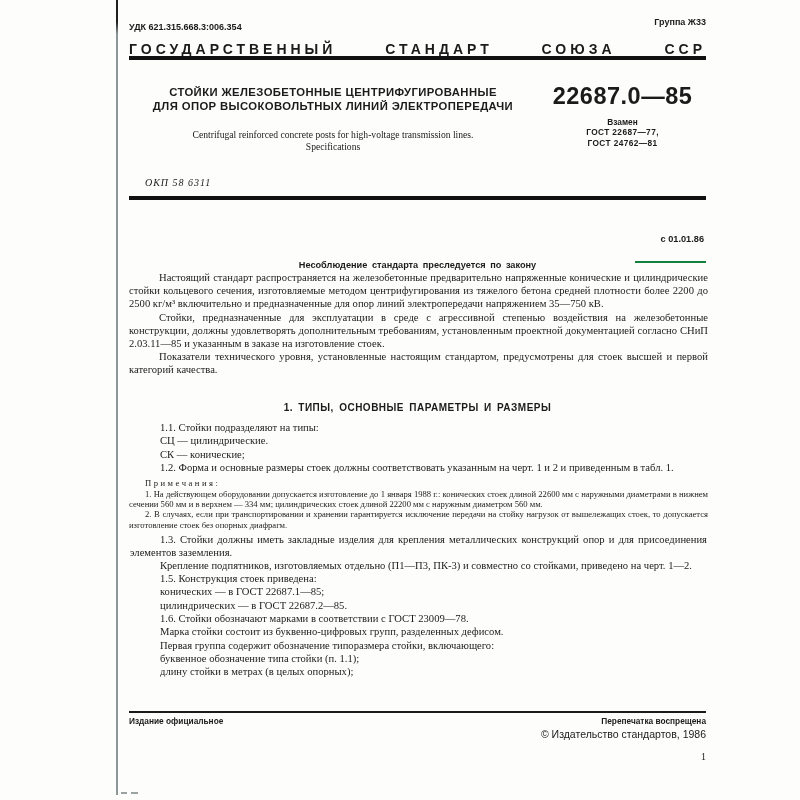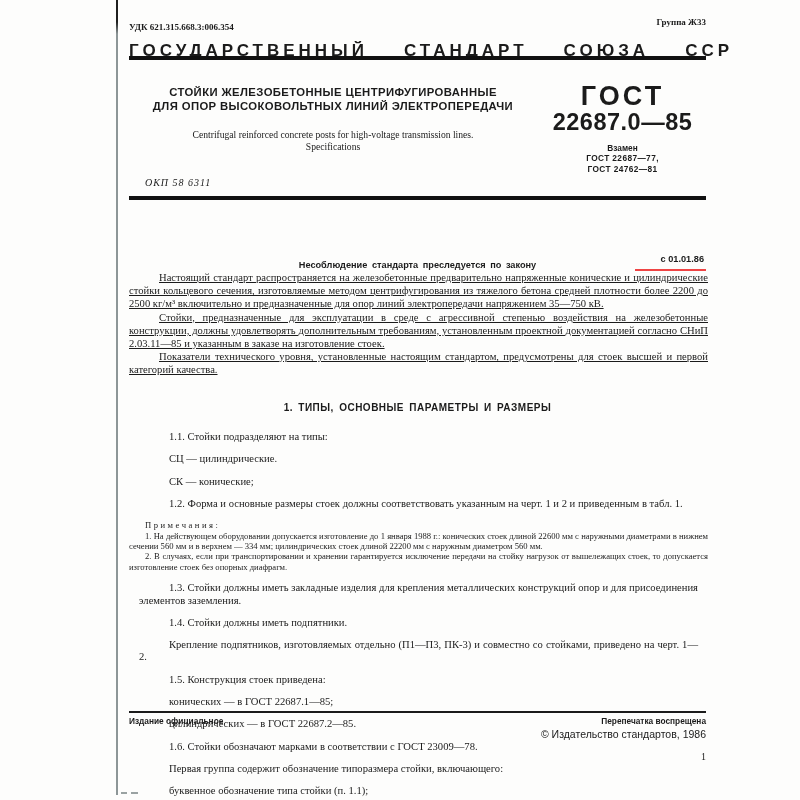--- a/index.html
+++ b/index.html
@@ -9,57 +9,57 @@
     font-family:"Liberation Serif", serif;
     -webkit-font-smoothing:antialiased;
   }
   .sans{font-family:"Liberation Sans", sans-serif;}
   .b{font-weight:bold;}
 
   .scan-line{position:absolute;left:116px;top:0;width:2px;height:795px;
     background:linear-gradient(#1f1f1f 0px,#1f1f1f 22px,#8d9697 34px,#8d9697 100%);}
 
   .udk-row{position:absolute;left:129px;top:22px;width:577px;display:flex;
-    justify-content:space-between;font-size:9px;font-family:Liberation Serif, serif;}
+    justify-content:space-between;font-size:9px;}
   .udk-row .group{position:relative;top:-5px;}
 
   .band{position:absolute;left:129px;top:41px;width:577px;display:flex;
-    justify-content:space-between;font-size:17px;letter-spacing:4px;white-space:nowrap;gap:36px;}
+    justify-content:space-between;font-size:14px;letter-spacing:4px;white-space:nowrap;gap:36px;}
   .rule-heavy{position:absolute;left:129px;width:577px;height:4px;background:#111;}
   .rule1{top:56px;} .rule2{top:196px;}
 
   .title-block{position:absolute;left:129px;top:85px;width:408px;text-align:center;}
   .title-main{font-size:11.3px;line-height:14px;letter-spacing:0.4px;}
   .subtitle{font-size:9.8px;margin-top:16px;letter-spacing:0.3px;word-spacing:3px;}
   .english{font-size:9.6px;line-height:11.5px;margin-top:16px;}
 
   .gost-block{position:absolute;left:535px;top:83px;width:175px;text-align:center;}
   .gost-label{font-size:27px;line-height:26px;letter-spacing:3px;}
   .gost-number{font-size:23.5px;line-height:27px;letter-spacing:0.5px;white-space:nowrap;}
   .vzamen{font-size:8.3px;margin-top:7px;}
   .replaces{font-size:8.3px;line-height:11px;letter-spacing:0.4px;}
 
   .okp{position:absolute;left:145px;top:177px;font-size:10px;letter-spacing:1px;font-style:italic;}
 
   .decree{position:absolute;left:129px;top:206px;width:577px;
     font-size:9.2px;line-height:12.5px;text-align:justify;}
   .date-row{position:absolute;left:129px;top:234px;width:577px;text-align:right;font-size:9.2px;}
-  .date-row span{display:inline-block;padding:0 2px 5px 26px;border-bottom:2px solid #ef4444;margin-top:20px;}
+  .date-row span{display:inline-block;padding:0 2px 17px 26px;border-bottom:2px solid #15803d;}
   .law{position:absolute;left:129px;top:260px;width:577px;text-align:center;font-size:9.2px;word-spacing:2px;}
 
   .intro{position:absolute;left:129px;top:271px;width:579px;
-    font-size:10.6px;line-height:13.2px;text-align:justify;text-decoration:underline;}
+    font-size:10.6px;line-height:13.2px;text-align:justify;}
   .intro p{margin:0;text-indent:30px;}
 
   .sec-heading{position:absolute;left:129px;top:402px;width:577px;text-align:center;
     font-size:10px;letter-spacing:0.5px;word-spacing:2px;}
 
   .sec{position:absolute;left:129px;top:421px;width:579px;
     font-size:10.6px;line-height:12.3px;text-align:justify;}
-  .sec p{margin:10px;text-indent:30px;}
+  .sec p{margin:1px;text-indent:30px;}
   .notes{margin-top:4px;font-size:8.6px;line-height:10.4px;}
   .notes p{text-indent:16px;margin:0;}
   .notes .notes-label{letter-spacing:2.5px;}
   .after-notes{margin-top:4px;}
 
   .f-rule{position:absolute;left:129px;top:711px;width:577px;height:2px;background:#1b1b1b;}
   .f-row{position:absolute;left:129px;top:716px;width:577px;display:flex;
     justify-content:space-between;font-size:8.3px;}
   .f-copy{position:absolute;left:129px;top:728px;width:577px;text-align:right;font-size:10.5px;}
   .f-page{position:absolute;left:129px;top:751px;width:577px;text-align:right;font-size:10px;}
@@ -89,21 +89,20 @@
   <div class="rule-heavy rule1"></div>
 
   <div class="title-block">
     <div class="title-main sans b">СТОЙКИ ЖЕЛЕЗОБЕТОННЫЕ ЦЕНТРИФУГИРОВАННЫЕ</div>
     <div class="title-main sans b">ДЛЯ ОПОР ВЫСОКОВОЛЬТНЫХ ЛИНИЙ ЭЛЕКТРОПЕРЕДАЧИ</div>
     <div class="english">Centrifugal reinforced concrete posts for high-voltage transmission lines.</div>
     <div class="english" style="margin-top:0">Specifications</div>
   </div>
 
   <div class="gost-block sans b">
-    <div class="gost-label">ГОСТ</div>
     <div class="gost-number">22687.0—85</div>
     <div class="vzamen">Взамен</div>
     <div class="replaces">ГОСТ 22687—77,</div>
     <div class="replaces">ГОСТ 24762—81</div>
   </div>
 
   <div class="okp">ОКП 58 6311</div>
   <div class="rule-heavy rule2"></div>
 
   <div class="date-row sans b">
@@ -126,26 +125,26 @@
     <p>1.2. Форма и основные размеры стоек должны соответствовать указанным на черт. 1 и 2 и приведенным в табл. 1.</p>
 
     <div class="notes">
       <p class="notes-label">Примечания:</p>
       <p>1. На действующем оборудовании допускается изготовление до 1 января 1988 г.: конических стоек длиной 22600 мм с наружными диаметрами в нижнем сечении 560 мм и в верхнем — 334 мм; цилиндрических стоек длиной 22200 мм с наружным диаметром 560 мм.</p>
       <p>2. В случаях, если при транспортировании и хранении гарантируется исключение передачи на стойку нагрузок от вышележащих стоек, то допускается изготовление стоек без опорных диафрагм.</p>
     </div>
 
     <div class="after-notes">
       <p>1.3. Стойки должны иметь закладные изделия для крепления металлических конструкций опор и для присоединения элементов заземления.</p>
-      <p>1.4. Стойки должны иметь подпятники.</p>
       <p>Крепление подпятников, изготовляемых отдельно (П1—П3, ПК-3) и совместно со стойками, приведено на черт. 1—2.</p>
       <p>1.5. Конструкция стоек приведена:</p>
       <p>конических — в ГОСТ 22687.1—85;</p>
       <p>цилиндрических — в ГОСТ 22687.2—85.</p>
       <p>1.6. Стойки обозначают марками в соответствии с ГОСТ 23009—78.</p>
+      <p>Марка стойки состоит из буквенно-цифровых групп, разделенных дефисом.</p>
       <p>Первая группа содержит обозначение типоразмера стойки, включающего:</p>
       <p>буквенное обозначение типа стойки (п. 1.1);</p>
       <p>длину стойки в метрах (в целых опорных);</p>
     </div>
   </div>
 
   <div class="f-rule"></div>
   <div class="f-row sans b">
     <span>Издание официальное</span>
     <span>Перепечатка воспрещена</span>

